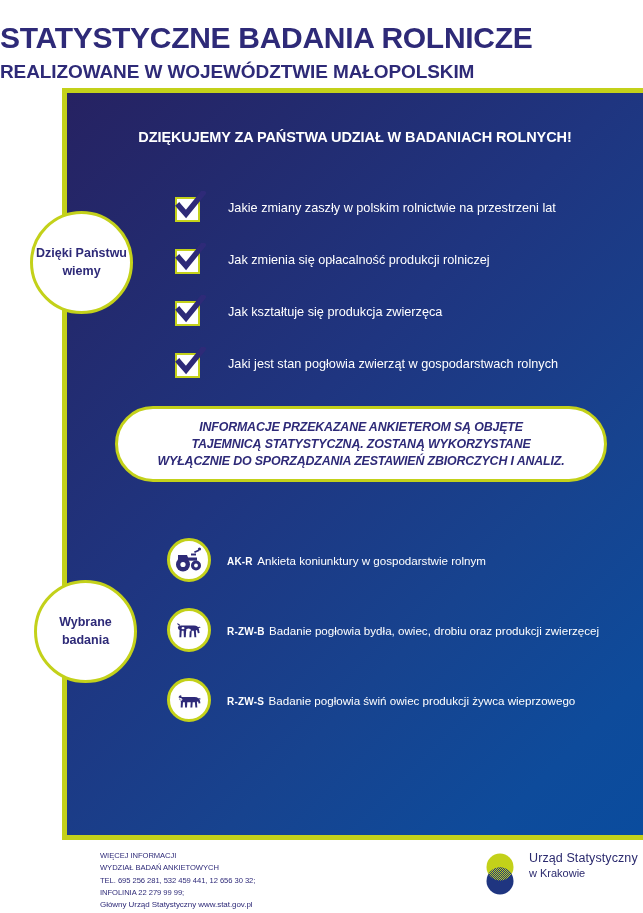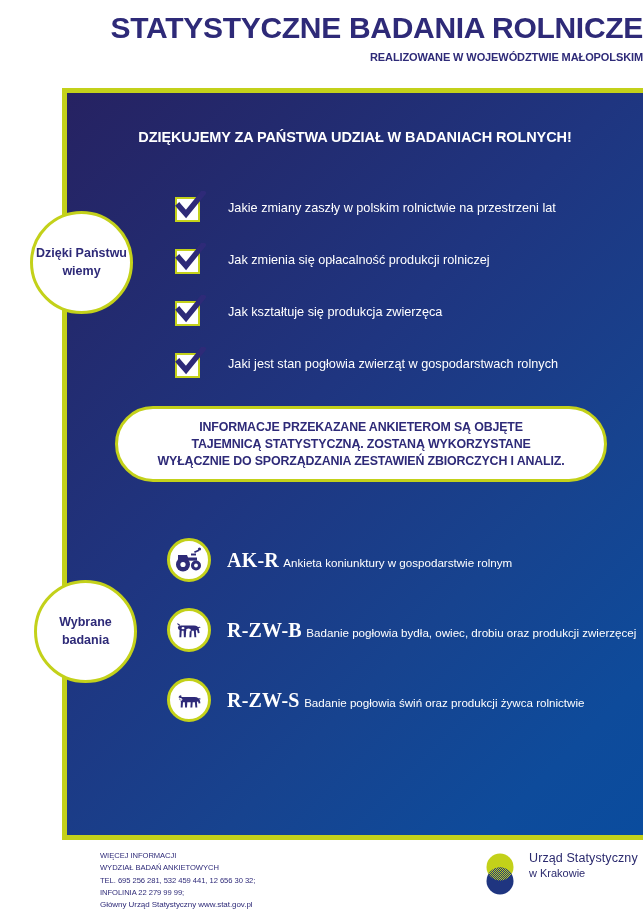--- a/index.html
+++ b/index.html
@@ -9,34 +9,34 @@
     height: 913px;
     background: #ffffff;
     font-family: "Liberation Sans", sans-serif;
     overflow: hidden;
     position: relative;
   }
 
   
   .header {
     width: 643px;
-    padding-top: 12px;
-    text-align: right;
+    padding-top: 22px;
+    text-align: left;
   }
   .title {
     color: #2e2a78;
     font-size: 30px;
     font-weight: bold;
     letter-spacing: -0.3px;
     line-height: 1.05;
     white-space: nowrap;
   }
   .subtitle {
     color: #2e2a78;
-    font-size: 11px;
+    font-size: 19px;
     font-weight: bold;
     letter-spacing: -0.1px;
     margin-top: 7px;
     white-space: nowrap;
   }
 
   
   .panel-wrap {
     position: absolute;
     left: 62px;
@@ -146,20 +146,21 @@
     width: 492px;
     height: 76px;
     background: #ffffff;
     border: 3px solid #c3d11a;
     border-radius: 38px;
     display: flex;
     flex-direction: column;
     align-items: center;
     justify-content: center;
     gap: 3px;
+    font-style: italic;
   }
   .callout-line {
     color: #2e2a78;
     font-size: 12.4px;
     font-weight: bold;
     letter-spacing: -0.15px;
     white-space: nowrap;
   }
 
   
@@ -182,25 +183,24 @@
     background: #ffffff;
     border: 3.5px solid #c3d11a;
     display: flex;
     align-items: center;
     justify-content: center;
   }
   .survey-icon svg { width: 30px; height: 30px; display: block; }
   .survey-text { margin-left: 16px; }
   .survey-code {
     color: #ffffff;
-    font-size: 20px;
+    font-size: 10px;
     font-weight: bold;
     letter-spacing: 0.2px;
     line-height: 1.25;
-    font-family: Liberation Serif, serif;
   }
   .survey-desc {
     color: #ffffff;
     font-size: 11.6px;
     line-height: 1.3;
     margin-top: 1px;
     white-space: nowrap;
   }
 
   
@@ -347,21 +347,21 @@
                        l-1.9 0 l0.2 -6 c-1.5 -0.8 -2.1 -2.4 -1.4 -4.4 Z"></path>
               <ellipse cx="6.4" cy="14.6" rx="1.9" ry="1.5" fill="#ffffff"></ellipse>
               <circle cx="5.8" cy="14.3" r="0.5"></circle>
               <circle cx="7" cy="14.9" r="0.5"></circle>
               <path d="M24 13.8 c1.4 -1.2 2.6 -0.6 2.8 0.7 c-0.9 -0.5 -1.8 -0.3 -2.4 0.4 Z"></path>
             </g>
           </svg>
         </span>
         <span class="survey-text">
           <span class="survey-code">R-ZW-S</span>
-          <span class="survey-desc">Badanie pogłowia świń oraz produkcji żywca rolnictwie</span>
+          <span class="survey-desc">Badanie pogłowia świń owiec produkcji żywca wieprzowego</span>
         </span>
       </div>
 
     </div>
   </div>
 </div>
 
 <div class="badge badge-thanks">
   <span>Dzięki Państwu wiemy</span>
 </div>

